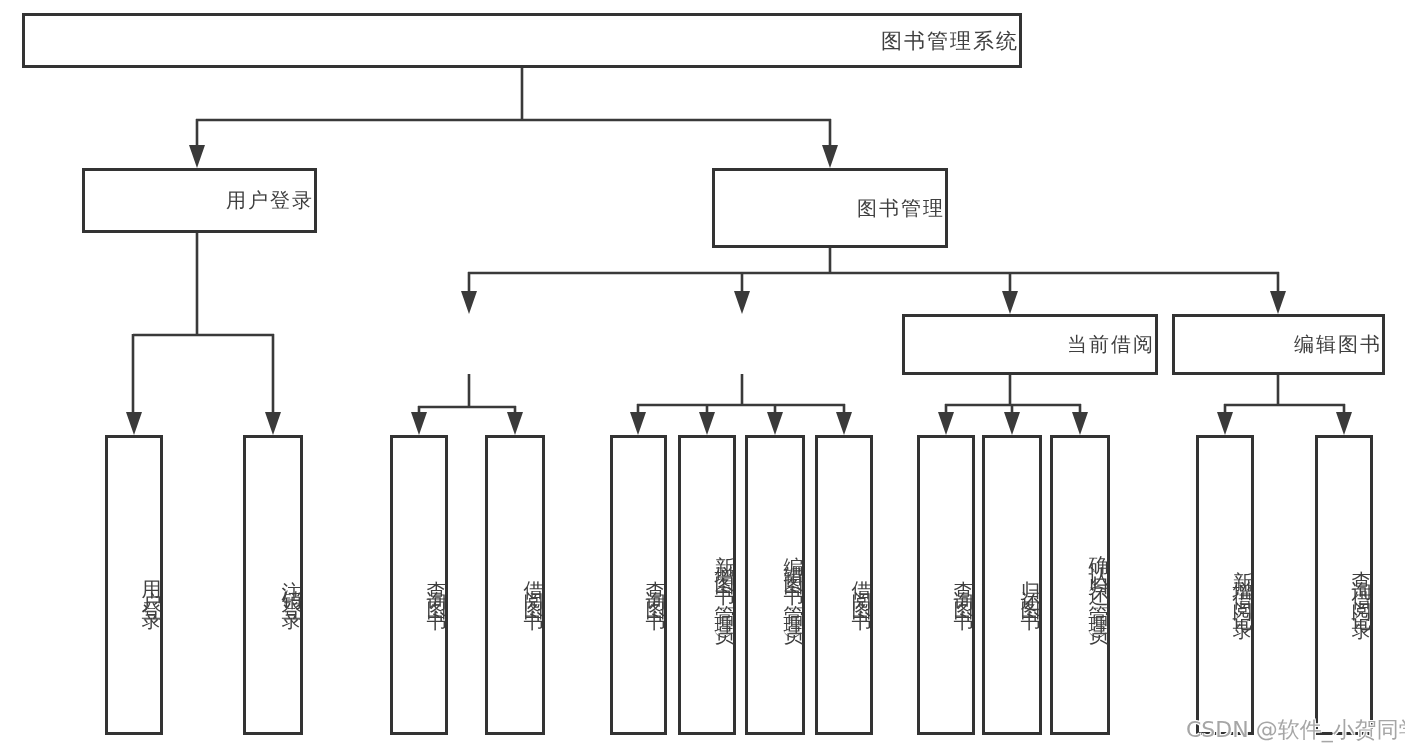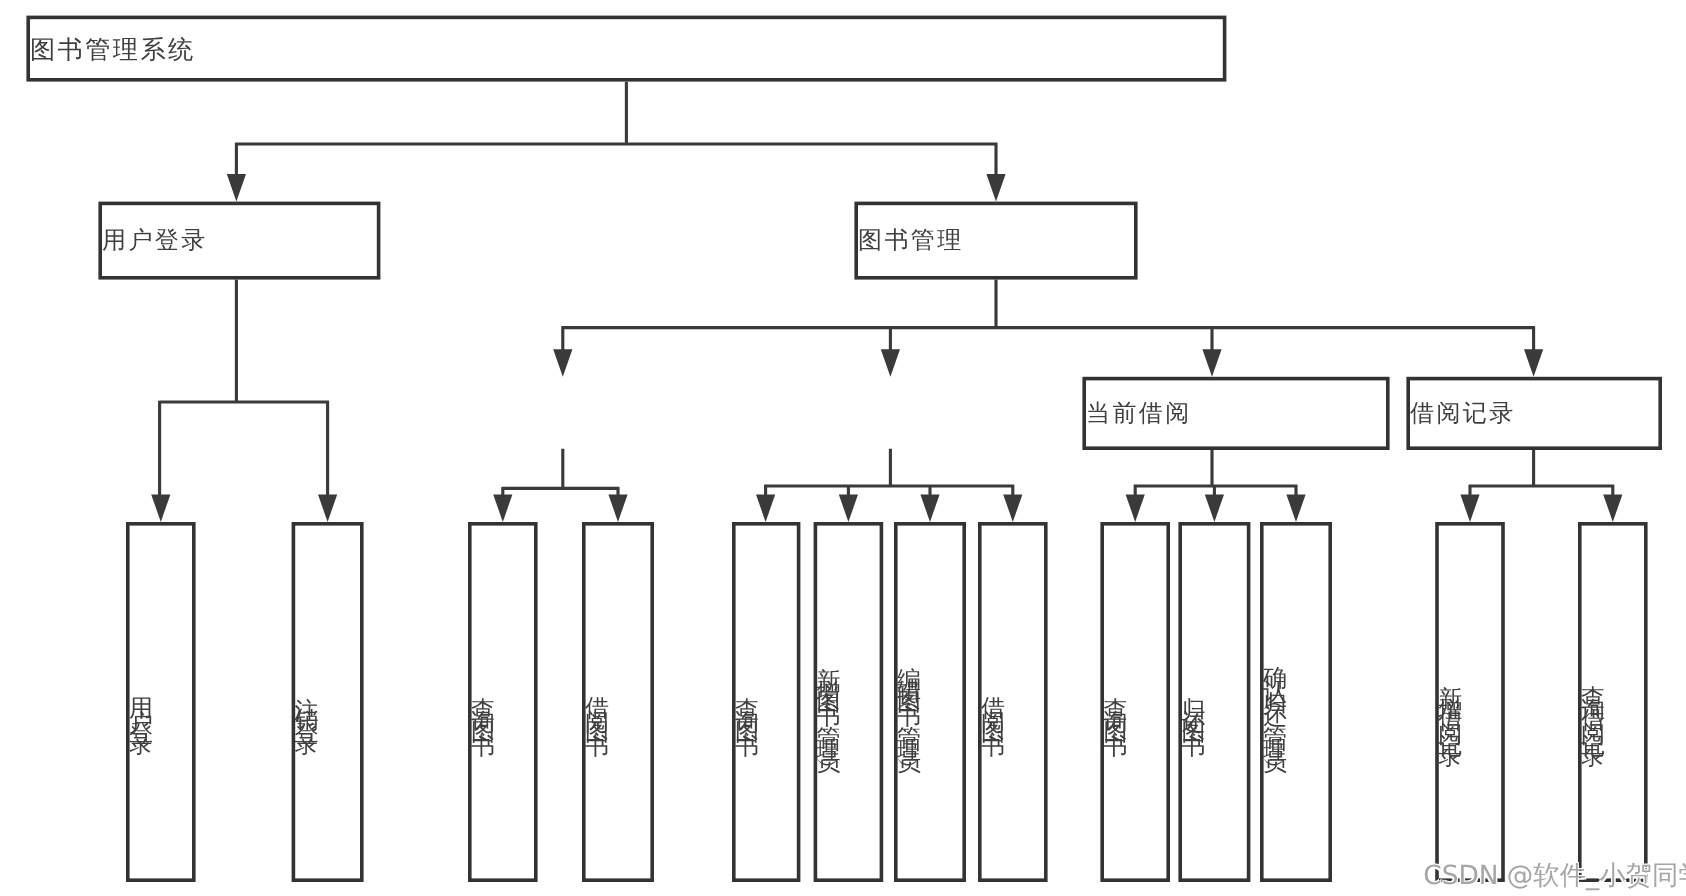--- a/index.html
+++ b/index.html
@@ -18,22 +18,23 @@
     font-family:"DejaVu Sans","Liberation Sans",sans-serif;
   }
   .wires{position:absolute;left:0;top:0;pointer-events:none;}
   .cline{stroke:var(--line);stroke-width:2.6;fill:none;}
   .ahead{fill:var(--line);stroke:none;}
   .box{
     position:absolute;
     border:3px solid var(--box-border);
     background:#fff;
     box-sizing:border-box;
-    display:flex;align-items:center;justify-content:flex-start;
+    display:flex;align-items:center;justify-content:flex-end;
     color:var(--text);
+    font-family:Liberation Mono, monospace;
   }
   .htext{font-size:20px;letter-spacing:2px;white-space:nowrap;}
   .title .htext{font-size:21px;}
   .vtext{
     writing-mode:vertical-rl;
     font-size:20px;
     letter-spacing:10px;
     line-height:1;
     white-space:nowrap;
   }
@@ -110,29 +111,29 @@
     </g>
   </svg>
 
   <div class="box title" style="left:22px;top:13px;width:1000px;height:55px">
     <span class="htext">图书管理系统</span>
   </div>
 
   <div class="box" style="left:82px;top:168px;width:235px;height:65px">
     <span class="htext">用户登录</span>
   </div>
-  <div class="box" style="left:712px;top:168px;width:236px;height:65px">
+  <div class="box" style="left:712px;top:168px;width:236px;height:80px">
     <span class="htext">图书管理</span>
   </div>
 
   <div class="box" style="left:902px;top:314px;width:256px;height:61px">
     <span class="htext">当前借阅</span>
   </div>
   <div class="box" style="left:1172px;top:314px;width:213px;height:61px">
-    <span class="htext">借阅记录</span>
+    <span class="htext">编辑图书</span>
   </div>
 
   <div class="box" style="left:105px;top:435px;width:58px;height:300px">
     <span class="vtext">用户登录</span>
   </div>
   <div class="box" style="left:243px;top:435px;width:60px;height:300px">
     <span class="vtext">注销登录</span>
   </div>
 
   <div class="box" style="left:390px;top:435px;width:58px;height:300px">

